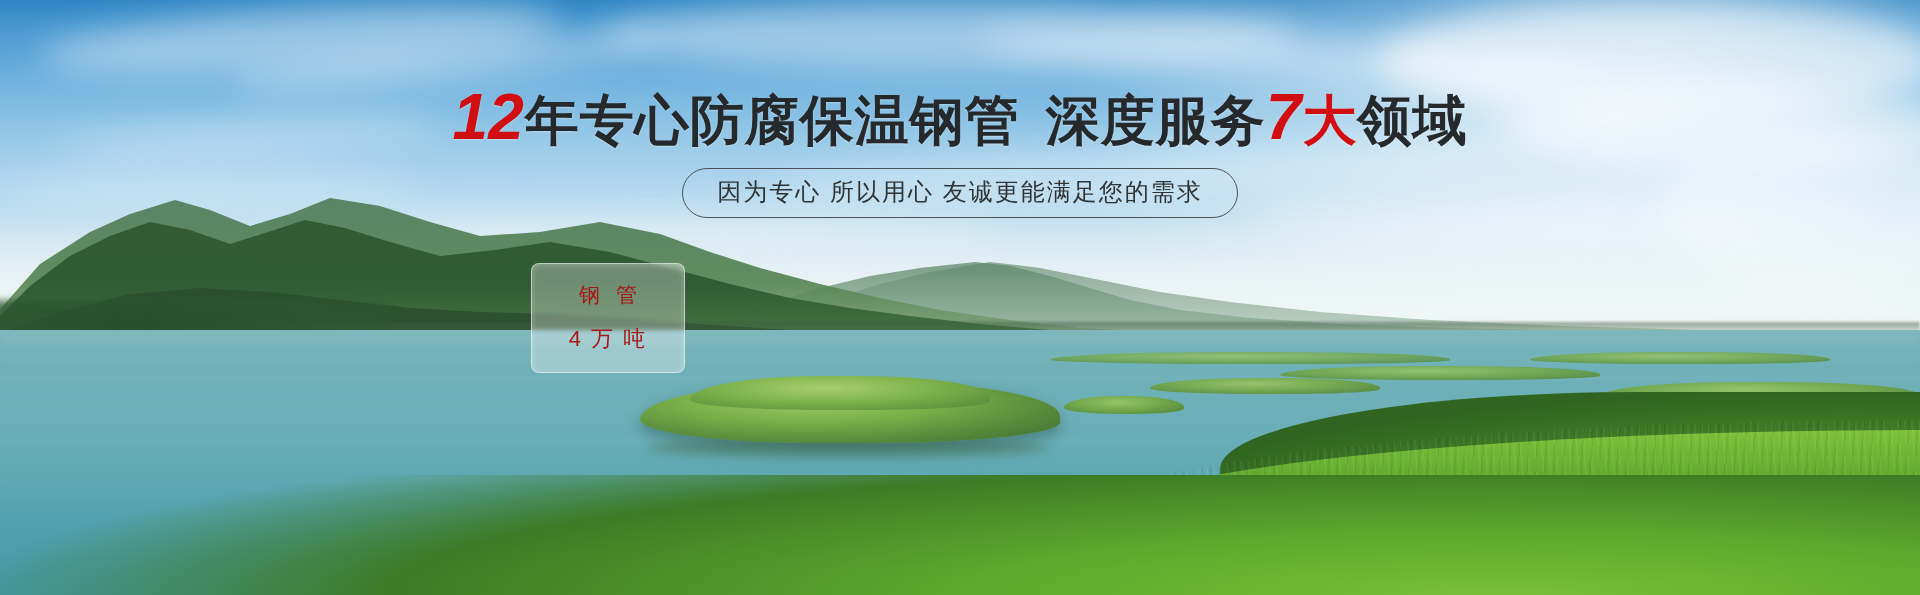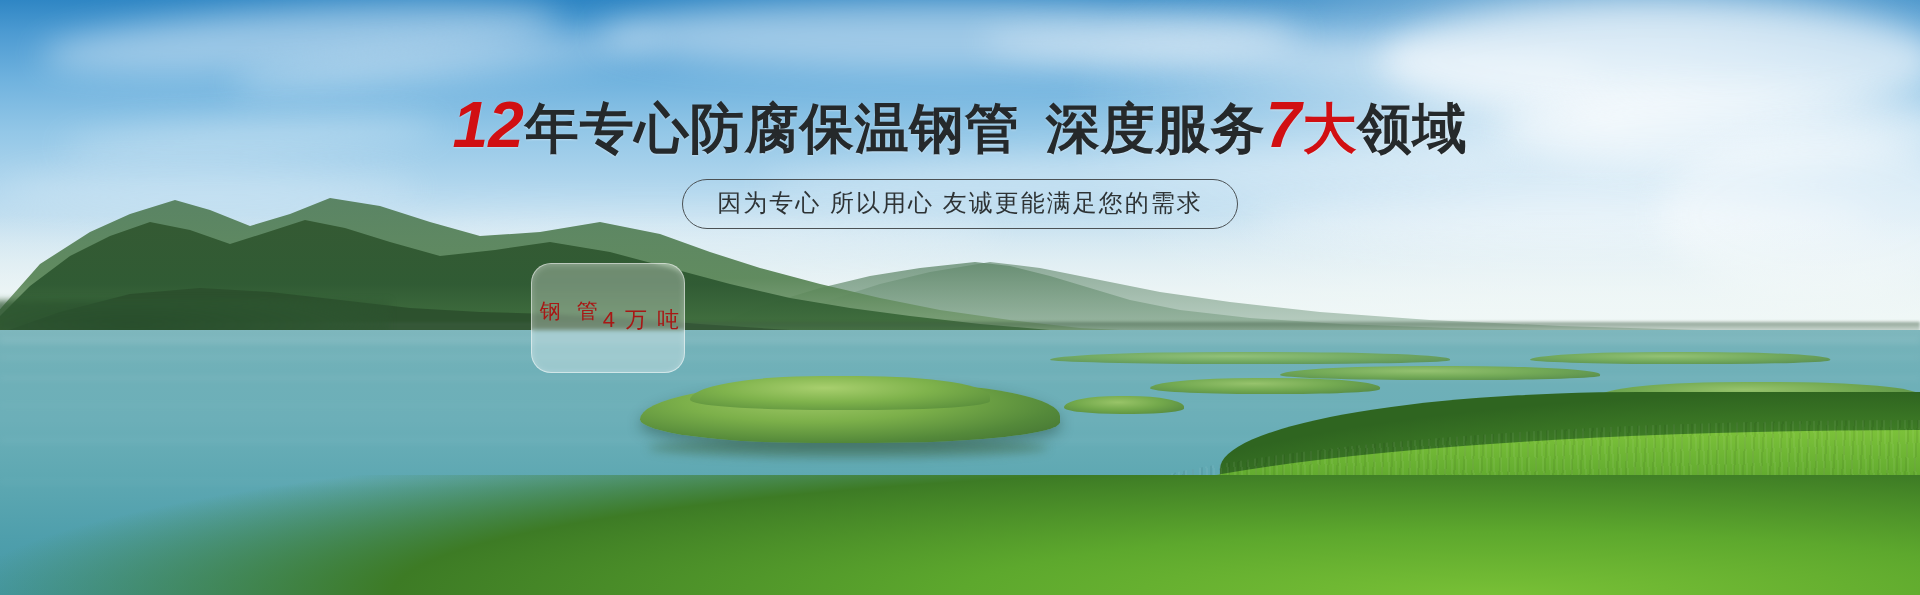--- a/index.html
+++ b/index.html
@@ -193,39 +193,39 @@
 
   
   .headline {
     position: absolute;
     left: 0; top: 86px;
     width: 1920px;
     text-align: center;
     font-family: "Liberation Sans", "DejaVu Sans", sans-serif;
     font-weight: bold;
     font-size: 54px;
-    line-height: 78px;
+    line-height: 62px;
     letter-spacing: 1px;
     color: #25292b;
     white-space: nowrap;
     text-shadow: 0 1px 2px rgba(255,255,255,.35);
   }
   .headline .num {
     font-size: 64px;
     color: #d10f12;
     letter-spacing: 0;
     font-style: italic;
     margin-right: 1px;
   }
   .headline .red { color: #d10f12; }
   .headline .gap { display: inline-block; width: 26px; }
 
   .subtitle-wrap {
     position: absolute;
-    left: 0; top: 179px;
+    left: 0; top: 168px;
     width: 1920px;
     text-align: center;
   }
   .subtitle {
     display: inline-block;
     padding: 9px 34px 11px;
     border: 1px solid #4b5154;
     border-radius: 30px;
     font-size: 24px;
     line-height: 28px;
@@ -238,26 +238,26 @@
   
   .cards {
     position: absolute;
     left: 531px; top: 263px;
     display: flex;
     gap: 18px;
   }
   .card {
     width: 152px;
     height: 108px;
-    border-radius: 20px;
+    border-radius: 8px;
     background: rgba(255,255,255,.30);
     border: 1px solid rgba(255,255,255,.55);
     backdrop-filter: blur(2px);
     display: flex;
-    flex-direction: row;
+    flex-direction: column;
     align-items: center;
     justify-content: center;
     box-shadow: 0 1px 6px rgba(255,255,255,.25) inset;
   }
   .card-title {
     font-size: 21px;
     line-height: 24px;
     letter-spacing: 5px;
     text-indent: 5px;
     color: #a81715;

